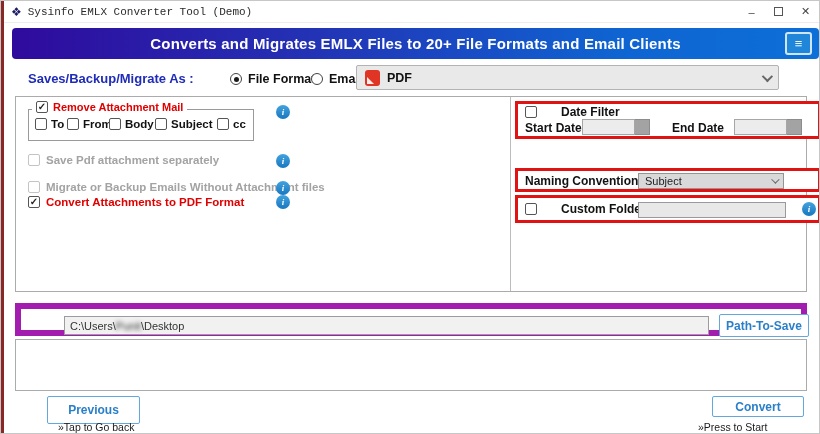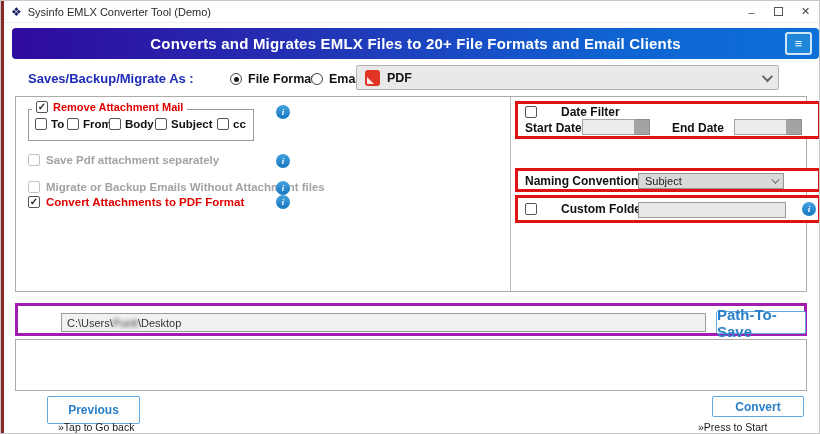--- a/index.html
+++ b/index.html
@@ -3,21 +3,21 @@
 <meta charset="utf-8">
 <style>
   html,body{margin:0;padding:0;background:#fff;}
   *{box-sizing:border-box;font-family:"Liberation Sans",sans-serif;}
   .window{position:relative;width:820px;height:434px;background:#fff;border:1px solid #c7c7c7;overflow:hidden;}
   .left-stripe{position:absolute;left:0;top:0;width:3px;height:100%;background:#8a2727;z-index:50;}
 
   
   .titlebar{position:absolute;left:0;top:0;width:100%;height:22px;background:#fff;border-bottom:1px solid #ededed;display:flex;align-items:center;padding-left:10px;}
   .app-icon{font-size:12px;color:#1b1b66;margin-right:6px;line-height:1;}
-  .title-text{font-size:11px;color:#2b2b2b;font-family:Liberation Sans, sans-serif;}
+  .title-text{font-size:11px;color:#2b2b2b;font-family:Liberation Mono, monospace;}
   .win-controls{margin-left:auto;display:flex;height:100%;}
   .win-controls .wc{width:27px;height:100%;display:flex;align-items:center;justify-content:center;font-size:11px;color:#444;cursor:default;}
   .wc-max-box{width:9px;height:9px;border:1px solid #555;display:inline-block;}
 
   
   .banner{position:absolute;left:11px;top:27px;width:807px;height:31px;border-radius:4px;
     background:linear-gradient(90deg,#2f0a9d 0%,#2430b4 35%,#0f64d2 75%,#0d6fd8 100%);
     display:flex;align-items:center;justify-content:center;}
   .banner-text{color:#fff;font-weight:bold;font-size:15px;letter-spacing:.2px;}
   .menu-btn{position:absolute;right:7px;top:4px;width:27px;height:23px;background:#1f86d9;border:2px solid #cfe6f8;border-radius:3px;display:flex;align-items:center;justify-content:center;color:#eaf4fc;font-size:13px;font-weight:bold;line-height:1;}
@@ -60,24 +60,24 @@
   .rb-row{position:absolute;display:flex;align-items:center;gap:24px;}
   .rb-lbl{font-size:12px;font-weight:bold;color:#111;}
   .dateinput{display:flex;align-items:center;}
   .dateinput .field{width:53px;height:16px;background:#ececec;border:1px solid #a6a6a6;}
   .dateinput .btn{width:15px;height:16px;background:#a3a3a3;border:1px solid #8c8c8c;border-left:none;}
   .nc-dd{position:absolute;left:120px;top:2px;width:146px;height:16px;background:#d9d9d9;border:1px solid #949494;display:flex;align-items:center;padding:0 6px;font-size:11px;color:#222;}
   .nc-dd .chev{width:6px;height:6px;border-width:1.5px;}
   .cf-input{position:absolute;left:120px;top:4px;width:148px;height:16px;background:#e8e8e8;border:1px solid #9a9a9a;}
 
   
-  .path-panel{position:absolute;left:14px;top:302px;width:792px;height:33px;border:3px solid #a21caf;background:#fff;}
+  .path-panel{position:absolute;left:14px;top:302px;width:792px;height:33px;border:6px solid #a21caf;background:#fff;}
   .path-input{position:absolute;left:43px;top:7px;width:645px;height:19px;background:#f1f1f1;border:1px solid #9c9c9c;display:flex;align-items:center;padding:0 5px;font-size:11px;color:#333;}
   .blurred{filter:blur(2px);}
-  .blue-btn{background:#fff;border:1px solid #63a7dd;color:#2a7fc9;font-weight:bold;font-size:15px;border-radius:2px;display:flex;align-items:center;justify-content:center;}
+  .blue-btn{background:#fff;border:1px solid #63a7dd;color:#2a7fc9;font-weight:bold;font-size:12px;border-radius:2px;display:flex;align-items:center;justify-content:center;}
   .path-btn{position:absolute;left:698px;top:5px;width:90px;height:23px;}
 
   .empty-panel{position:absolute;left:14px;top:338px;width:792px;height:52px;border:1px solid #ababab;background:#fff;}
 
   .prev-btn{position:absolute;left:46px;top:395px;width:93px;height:28px;font-size:12px;}
   .conv-btn{position:absolute;left:711px;top:395px;width:92px;height:21px;font-size:12px;}
   .hint{position:absolute;font-size:10.5px;color:#1b1b1b;}
   .hint-prev{left:57px;top:420px;}
   .hint-conv{left:697px;top:420px;}
 </style>

